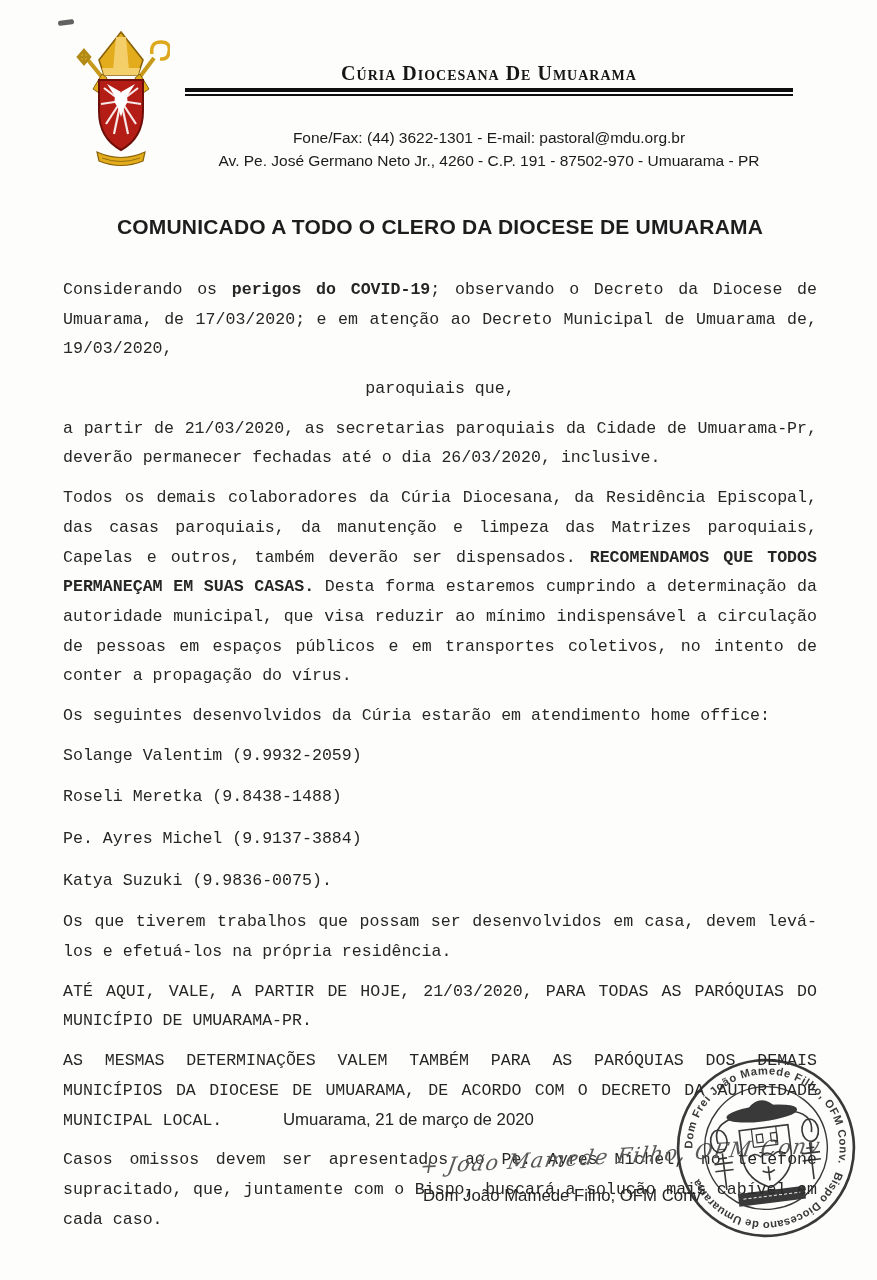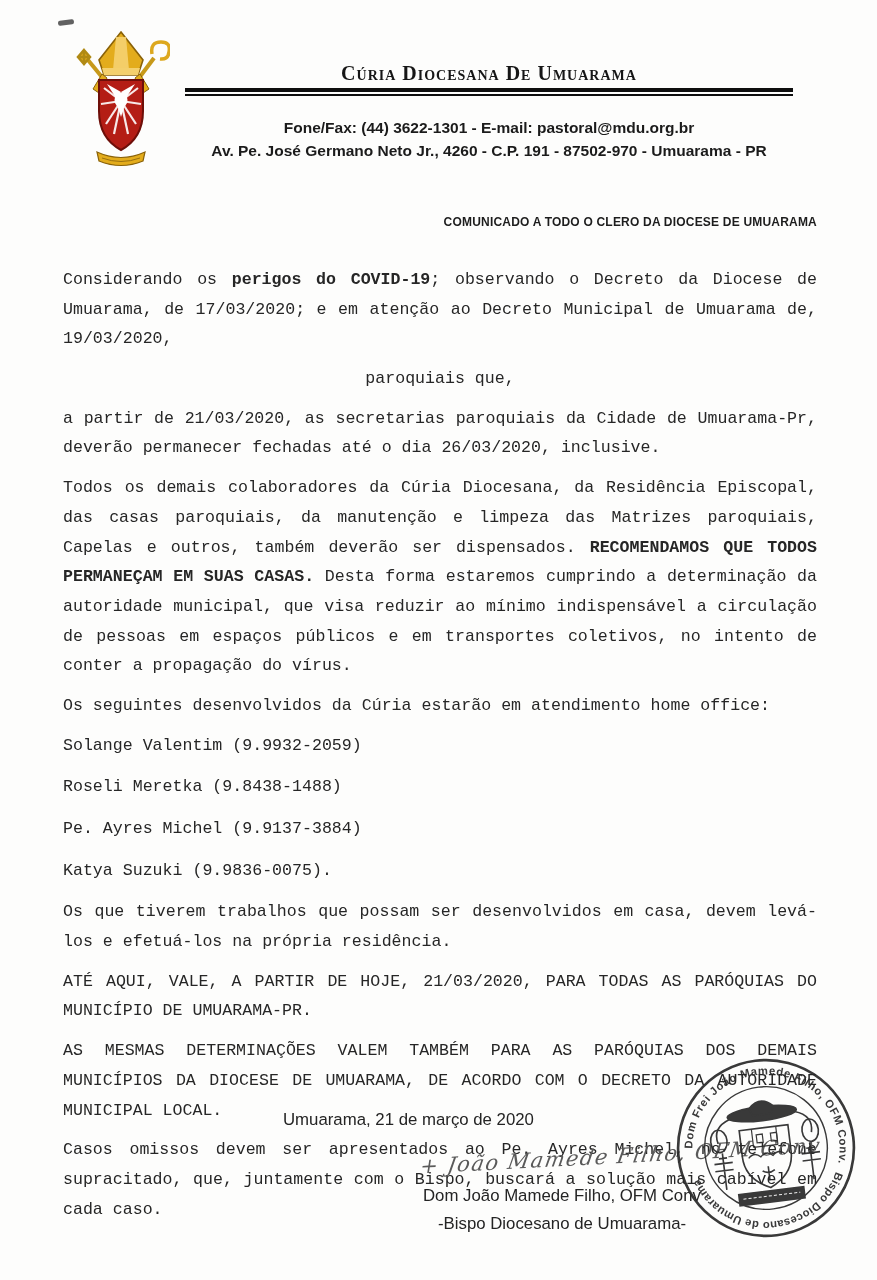--- a/index.html
+++ b/index.html
@@ -15,25 +15,25 @@
   .head-block { position:absolute; left:185px; top:62px; width:608px; text-align:center; }
   .org-name {
     font-family:"Liberation Serif", serif;
     font-variant:small-caps; font-weight:600;
     font-size:20px; letter-spacing:1px; color:#161616;
   }
   .head-rule {
     margin-top:3px; height:2px;
     border-top:4px solid #0e0e0e; border-bottom:2px solid #0e0e0e;
   }
-  .contacts { margin-top:20px; font-size:15.5px; font-weight:bold; color:#1b1b1b; line-height:1.5; }
+  .contacts { margin-top:30px; font-size:15.5px; font-weight:normal; color:#1b1b1b; line-height:1.5; }
   
   .doc-title {
-    margin:40px 60px 0 63px; text-align:right;
-    font-size:12px; font-weight:bold; color:#1d1d1d; letter-spacing:.2px;
+    margin:40px 60px 0 63px; text-align:center;
+    font-size:21px; font-weight:bold; color:#1d1d1d; letter-spacing:.2px;
   }
   
   .content { margin-top:36px; padding:0 60px 0 63px; font-size:16.6px; line-height:1.79; color:#262626;font-family:Liberation Mono, monospace; }
   .content p { margin:0 0 10px 0; text-align:justify; }
   .content p.center { text-align:center; }
   .content p.plain { text-align:left; }
   .content p.roster { text-align:left; margin-bottom:12px; }
   .bold { font-weight:bold; }
   
   .sig-block { position:absolute; left:0; top:1108px; width:813px; height:172px; font-size:16.8px; }
@@ -125,21 +125,20 @@
     <p>Os que tiverem trabalhos que possam ser desenvolvidos em casa, devem levá-los e efetuá-los na própria residência.</p>
     <p>ATÉ AQUI, VALE, A PARTIR DE HOJE, 21/03/2020, PARA TODAS AS PARÓQUIAS DO MUNICÍPIO DE UMUARAMA-PR.</p>
     <p>AS MESMAS DETERMINAÇÕES VALEM TAMBÉM PARA AS PARÓQUIAS DOS DEMAIS MUNICÍPIOS DA DIOCESE DE UMUARAMA, DE ACORDO COM O DECRETO DA AUTORIDADE MUNICIPAL LOCAL.</p>
     <p>Casos omissos devem ser apresentados ao Pe. Ayres Michel, no telefone supracitado, que, juntamente com o Bispo, buscará a solução mais cabível em cada caso.</p>
   </main>
 
   <div class="sig-block">
     <div class="dateline">Umuarama, 21 de março de 2020</div>
     <div class="handwriting">+ João Mamede Filho, OFM Conv</div>
     <div class="sig-name">Dom João Mamede Filho, OFM Conv</div>
-    <div class="sig-role">-Bispo Diocesano de Umuarama-</div>
   </div>
 
   <div class="stamp">
     <svg viewBox="0 0 180 180" width="184" height="184">
       <defs>
         <path id="arcPath" d="M 18 90 A 72 72 0 1 1 162 90 A 72 72 0 1 1 18 90" fill="none"></path>
       </defs>
       <circle cx="90" cy="90" r="86" fill="none" stroke="#2b2b2b" stroke-width="2.6"></circle>
       <circle cx="90" cy="90" r="60" fill="none" stroke="#2b2b2b" stroke-width="1.4"></circle>
       <text font-family="Liberation Sans, sans-serif" font-size="11" font-weight="bold" fill="#2b2b2b" letter-spacing="0.5">

